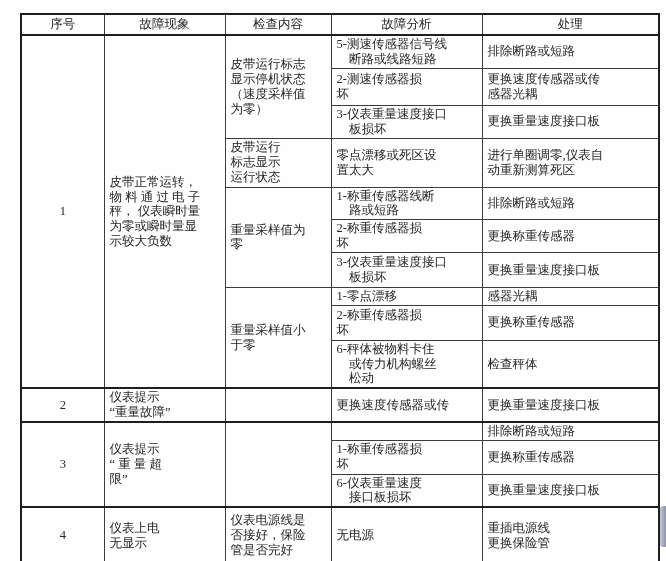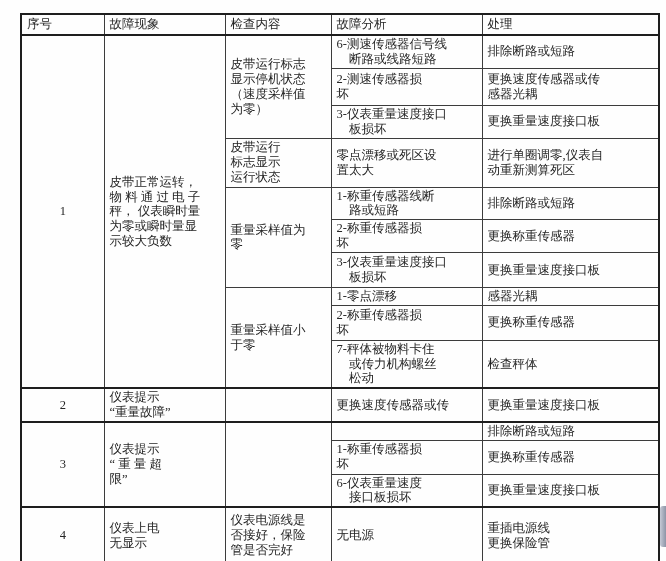--- a/index.html
+++ b/index.html
@@ -29,21 +29,21 @@
   .tbl th, .tbl td {
     border: 1px solid #3c3c3c;
     padding: 1px 5px;
     vertical-align: middle;
     text-align: left;
     white-space: pre-line;
     font-weight: normal;
     overflow: hidden;
   }
   .tbl thead th {
-    text-align: left;
+    text-align: center;
     border-bottom: 2px solid #1e1e1e;
   }
   .tbl td.center {
     text-align: center;
   }
   .tbl tr.major > td {
     border-top: 2px solid #1e1e1e;
   }
   .scroll-thumb {
     position: absolute;
@@ -81,21 +81,21 @@
       <td class="center" rowspan="10">1</td>
       <td rowspan="10">皮带正常运转，
 物 料 通 过 电 子
 秤， 仪表瞬时量
 为零或瞬时量显
 示较大负数</td>
       <td rowspan="3">皮带运行标志
 显示停机状态
 （速度采样值
 为零）</td>
-      <td>6-测速传感器信号线
+      <td>5-测速传感器信号线
 　断路或线路短路</td>
       <td>排除断路或短路</td>
     </tr>
     <tr style="height:37px">
       <td>2-测速传感器损
 坏</td>
       <td>更换速度传感器或传
 感器光耦</td>
     </tr>
     <tr style="height:33px">
@@ -134,21 +134,21 @@
 于零</td>
       <td>1-零点漂移</td>
       <td>感器光耦</td>
     </tr>
     <tr style="height:35px">
       <td>2-称重传感器损
 坏</td>
       <td>更换称重传感器</td>
     </tr>
     <tr style="height:48px">
-      <td>7-秤体被物料卡住
+      <td>6-秤体被物料卡住
 　或传力机构螺丝
 　松动</td>
       <td>检查秤体</td>
     </tr>
 
     <tr class="major" style="height:32px">
       <td class="center">2</td>
       <td>仪表提示
 “重量故障”</td>
       <td></td>

